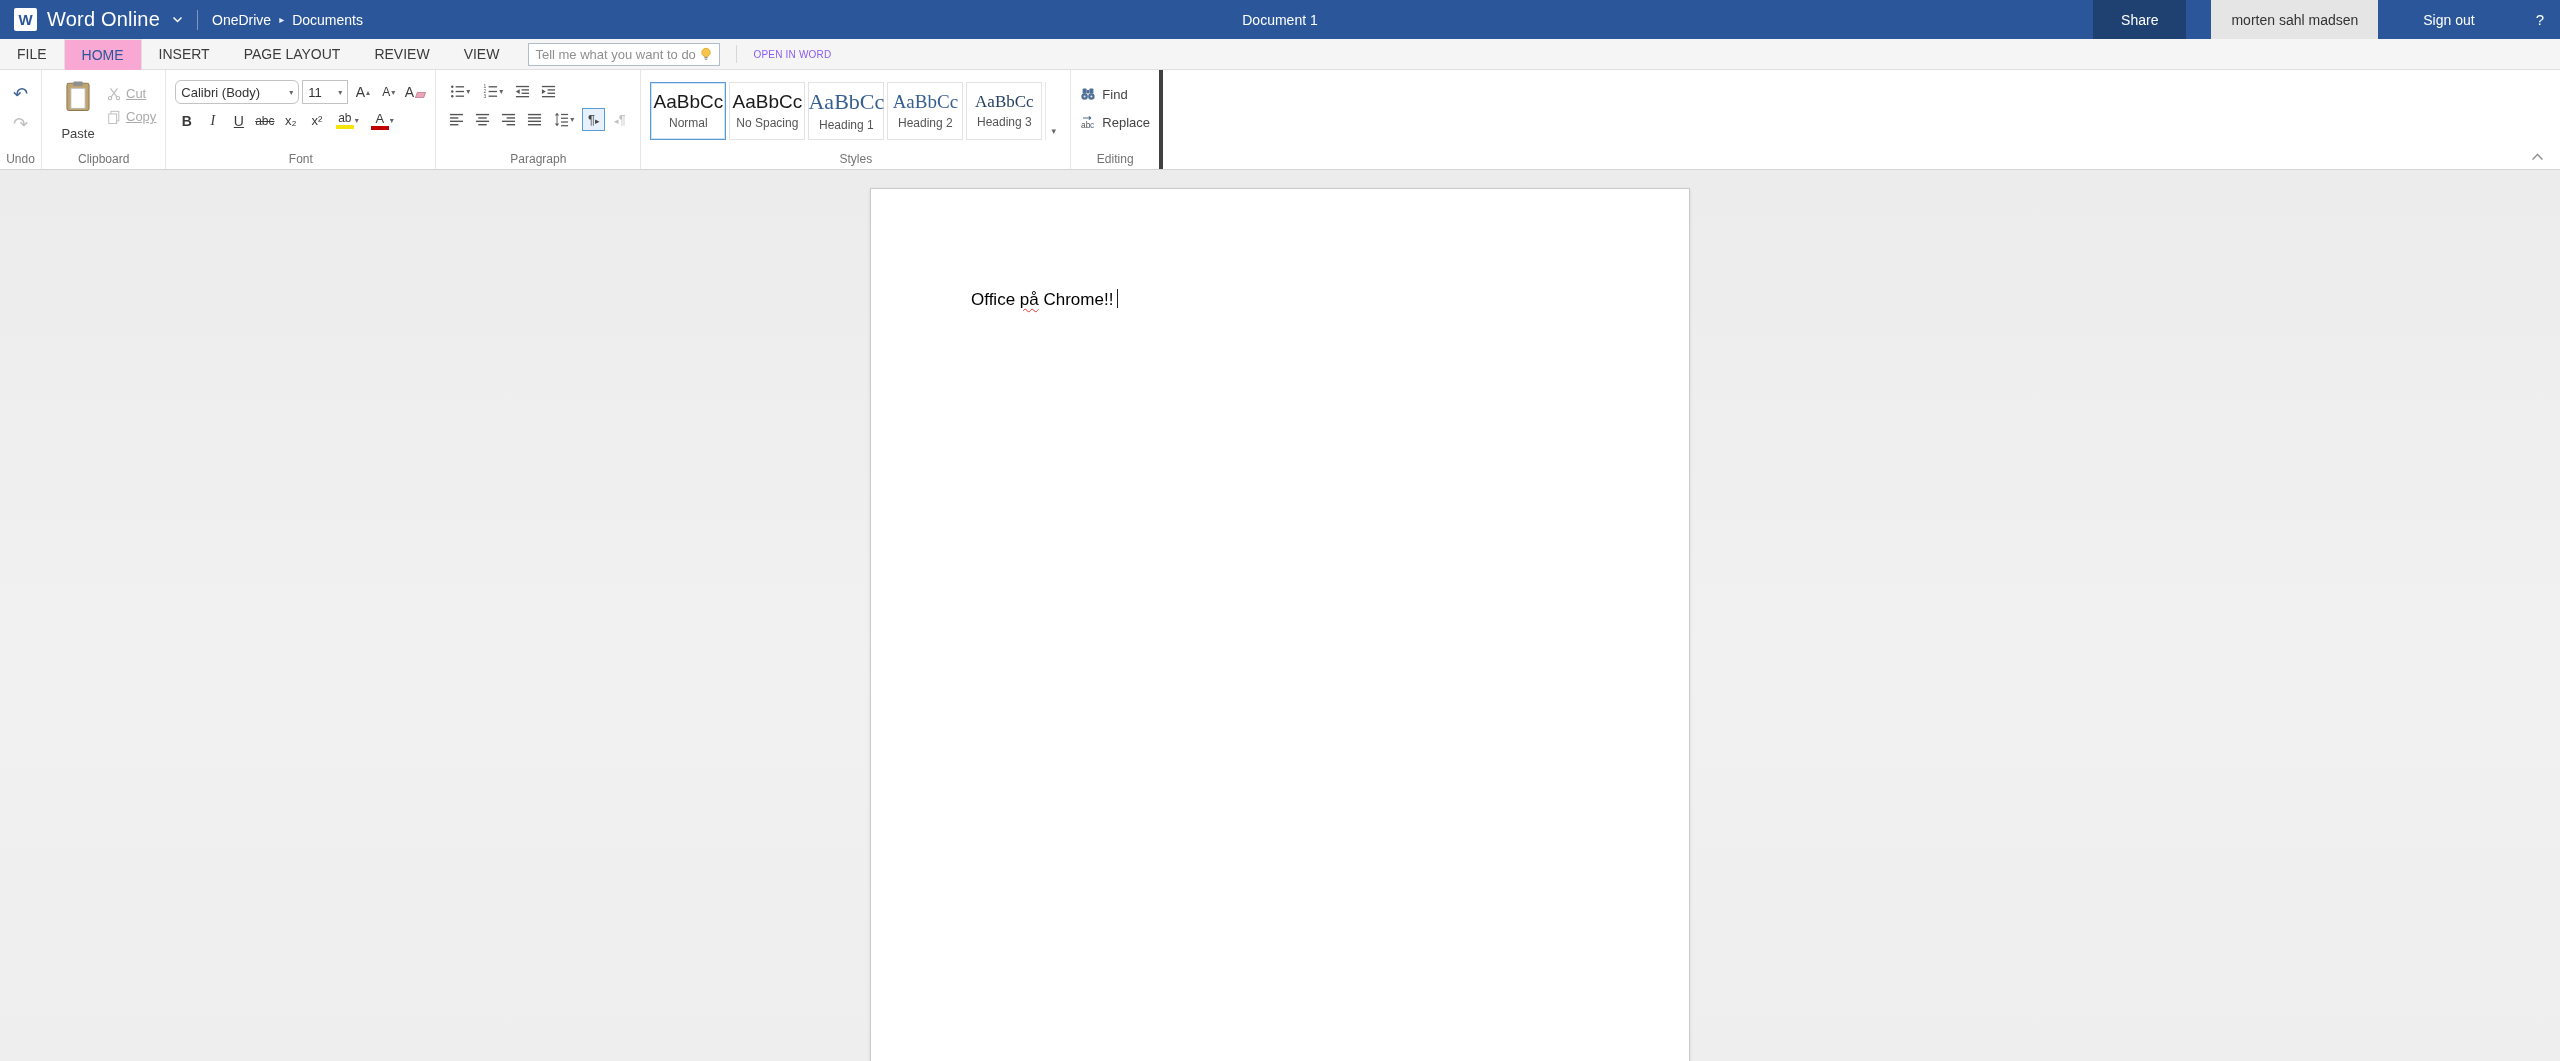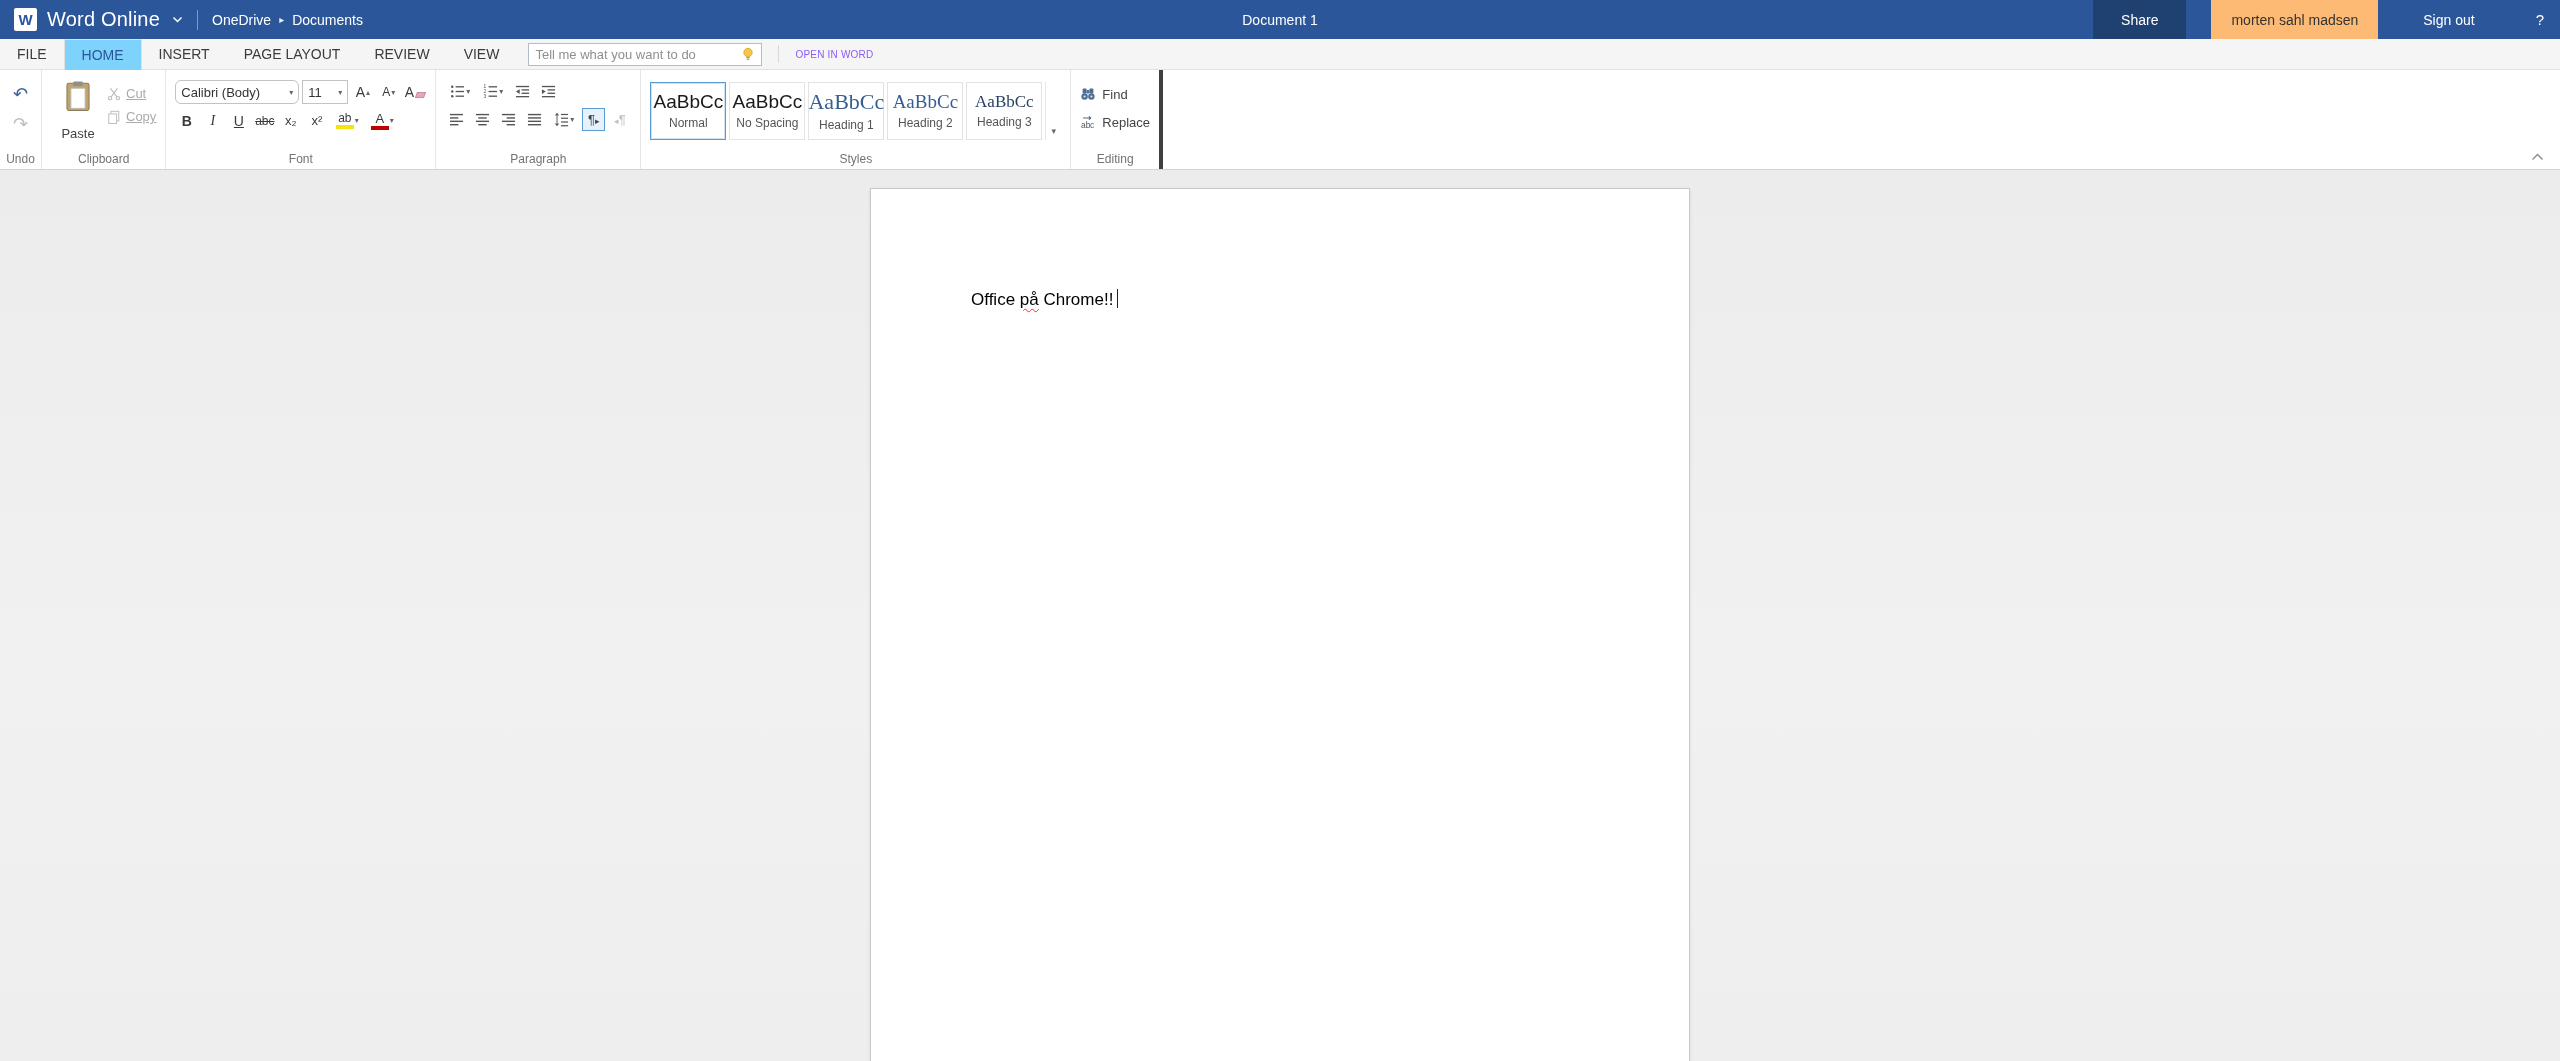--- a/index.html
+++ b/index.html
@@ -12,30 +12,30 @@
   .tb-left { display:flex; align-items:center; padding-left:14px; height:100%; z-index:2; }
   .logo { width:23px; height:23px; background:#fff; border-radius:2px; display:flex; align-items:center; justify-content:center; color:#2b579a; font-weight:bold; font-size:15px; }
   .app-name { font-size:20px; font-weight:300; margin-left:10px; letter-spacing:.2px; }
   .tb-chevron { margin-left:12px; display:flex; align-items:center; }
   .tb-divider { width:1px; height:20px; background:rgba(255,255,255,.4); margin:0 14px; }
   .breadcrumb { display:flex; align-items:center; font-size:14px; gap:8px; }
   .crumb-sep { font-size:10px; opacity:.9; }
   .tb-center { position:absolute; left:0; right:0; text-align:center; font-size:14px; pointer-events:none; }
   .tb-right { margin-left:auto; display:flex; align-items:stretch; height:100%; z-index:2;gap:25px; }
   .share-btn { background:#1e4171; display:flex; align-items:center; padding:0 28px; font-size:14px; cursor:default; }
-  .user-chip { background:#fdba74; color:#333; display:flex; align-items:center; padding:0 20px; font-size:14px; }
+  .user-chip { background:#e5e5e5; color:#333; display:flex; align-items:center; padding:0 20px; font-size:14px; }
   .signout { display:flex; align-items:center; padding:0 20px; font-size:14px; }
   .help { display:flex; align-items:center; padding:0 16px; font-size:15px; }
 
   
   .tabrow { height:31px; background:#f5f5f5; display:flex; align-items:stretch; border-bottom:1px solid #e0e0e0; flex:0 0 auto; }
   .tab { display:flex; align-items:center; padding:0 17px; font-size:14px; color:#3b3b3b; position:relative; }
-  .tab.active { background:#7dd3fc; color:#2b579a; border:1px solid #e0e0e0; border-bottom:none; margin-bottom:-1px; z-index:2; }
+  .tab.active { background:#f9a8d4; color:#2b579a; border:1px solid #e0e0e0; border-bottom:none; margin-bottom:-1px; z-index:2; }
   .tellme { display:flex; align-items:center; margin-left:12px; }
-  .tellme-box { width:234px; height:23px; border:1px solid #b0bdcc; background:#fff; display:flex; align-items:center; padding:0 6px; }
+  .tellme-box { width:192px; height:23px; border:1px solid #b0bdcc; background:#fff; display:flex; align-items:center; padding:0 6px; }
   .tellme-box input { border:none; outline:none; flex:1; font-size:13px; color:#444; font-family:inherit; background:transparent; min-width:0; }
   .tellme-box input::placeholder { color:#8f8f8f; }
   .tab-sep { width:1px; height:18px; background:#d8d8d8; margin:auto 0; margin-left:16px; }
   .openword { display:flex; align-items:center; font-size:10px; color:#8b5cf6; padding:0 16px; letter-spacing:.2px; }
 
   
   .ribbon { height:100px; background:#fff; border-bottom:1px solid #d4d4d4; display:flex; position:relative; flex:0 0 auto; }
   .rgroup { position:relative; padding:10px 9px 20px; border-right:1px solid #e7e7e7; display:flex; align-items:flex-start; }
   .rgroup-label { position:absolute; bottom:3px; left:0; right:0; text-align:center; font-size:12px; color:#737373; }
   .vstack { display:flex; flex-direction:column; gap:5px; }

